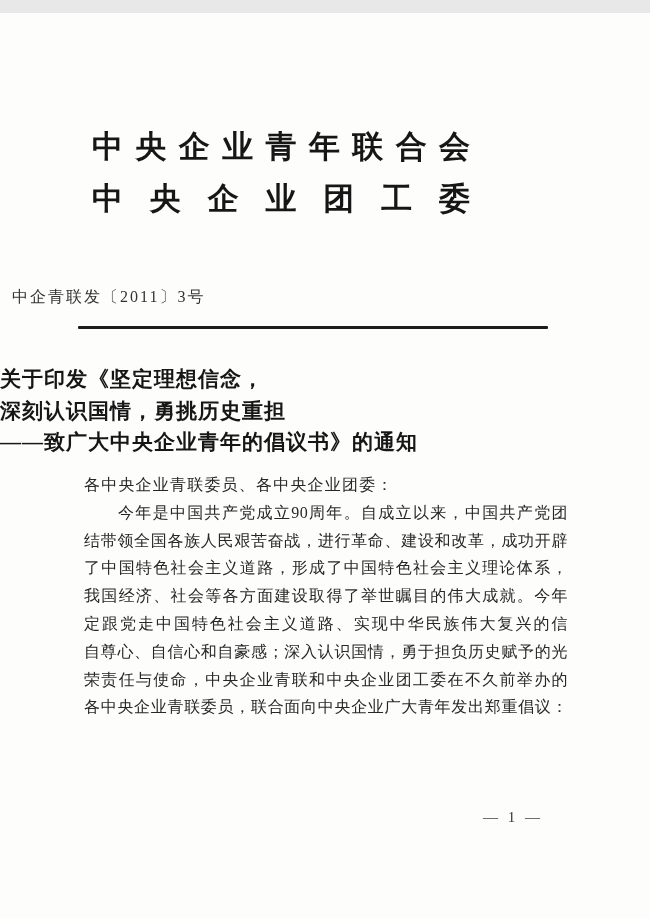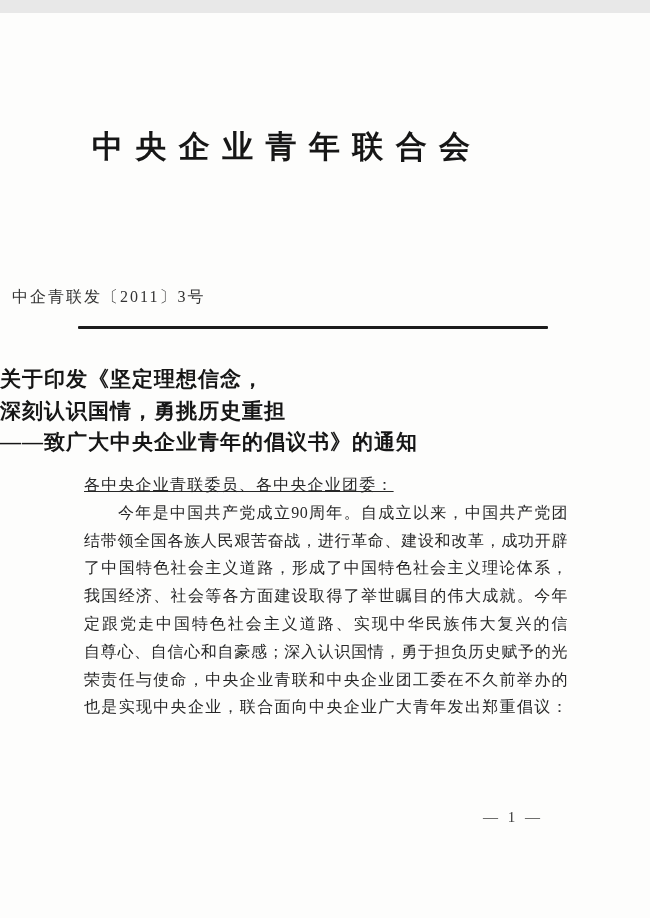--- a/index.html
+++ b/index.html
@@ -101,21 +101,20 @@
     text-align-last: justify;
     -moz-text-align-last: justify;
     white-space: nowrap;
     overflow: hidden;
   }
   .body-line.salutation {
     text-align: right;
     text-align-last: left;
     -moz-text-align-last: left;
     letter-spacing: 1.2px;
-    text-decoration: underline;
   }
   .body-line.indent {
     padding-left: 34px;
   }
   
   .page-number {
     position: absolute;
     top: 796px;
     left: 467px;
     width: 92px;
@@ -127,20 +126,21 @@
   }
 </style>
 </head>
 <body>
 
 <div class="page">
 
   <div class="header">
     <div class="org-names">
       <div class="org-line">中央企业青年联合会</div>
+      <div class="org-line">中央企业团工委</div>
     </div>
   </div>
 
   <div class="doc-number">中企青联发〔2011〕3号</div>
 
   <div class="rule"></div>
 
   <div class="title">
     <div>关于印发《坚定理想信念，</div>
     <div>深刻认识国情，勇挑历史重担</div>
@@ -149,18 +149,18 @@
 
   <div class="body-text">
     <div class="body-line salutation">各中央企业青联委员、各中央企业团委：</div>
     <div class="body-line indent">今年是中国共产党成立90周年。自成立以来，中国共产党团</div>
     <div class="body-line">结带领全国各族人民艰苦奋战，进行革命、建设和改革，成功开辟</div>
     <div class="body-line">了中国特色社会主义道路，形成了中国特色社会主义理论体系，</div>
     <div class="body-line">我国经济、社会等各方面建设取得了举世瞩目的伟大成就。今年</div>
     <div class="body-line">定跟党走中国特色社会主义道路、实现中华民族伟大复兴的信</div>
     <div class="body-line">自尊心、自信心和自豪感；深入认识国情，勇于担负历史赋予的光</div>
     <div class="body-line">荣责任与使命，中央企业青联和中央企业团工委在不久前举办的</div>
-    <div class="body-line">也是实现中央企业，联合面向中央企业广大青年发出郑重倡议：</div>
+    <div class="body-line">各中央企业青联委员，联合面向中央企业广大青年发出郑重倡议：</div>
   </div>
 
   <div class="page-number">— 1 —</div>
 
 </div>
 
 </body></html>

